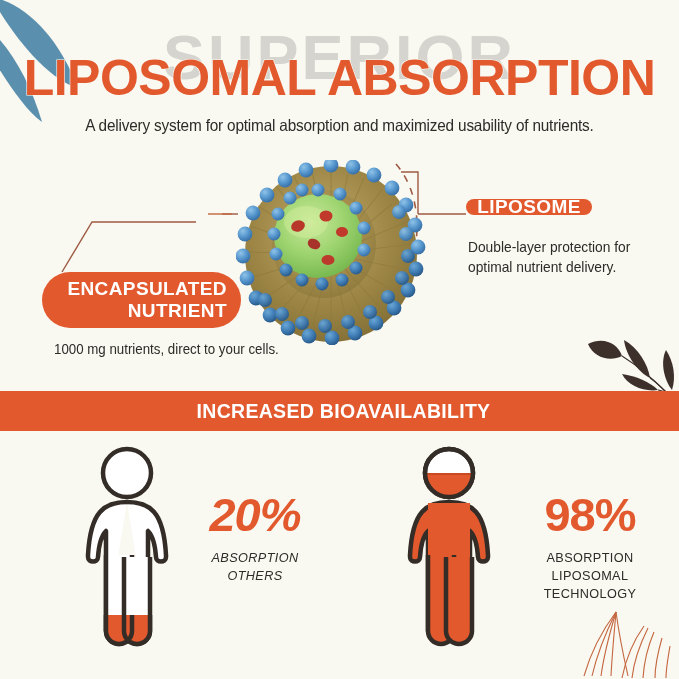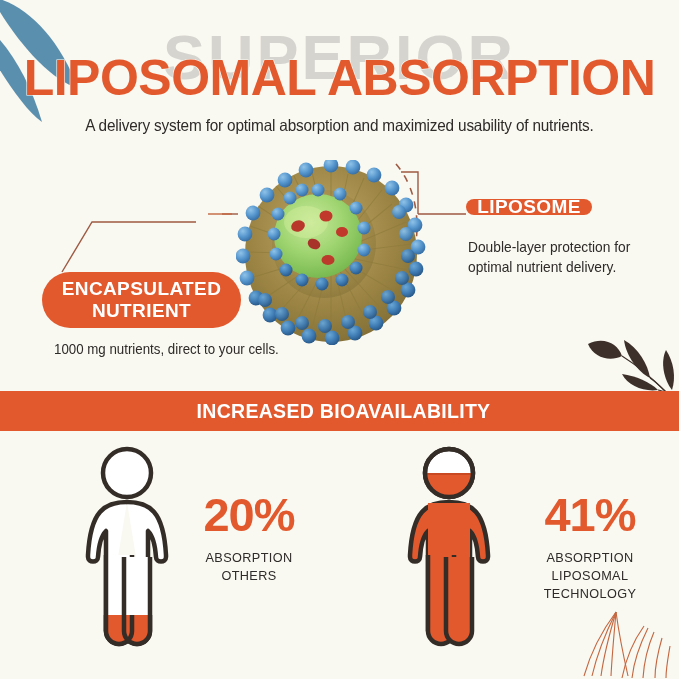--- a/index.html
+++ b/index.html
@@ -44,21 +44,21 @@
   #liposome-wrap{position:absolute;left:236px;top:160px;width:190px;height:185px;}
   #lines-svg{position:absolute;left:0;top:150px;width:679px;height:230px;}
 
   .badge{
     position:absolute;background:#e2592e;color:#ffffff;
     border-radius:999px;font-weight:bold;letter-spacing:0.4px;
     display:flex;align-items:center;justify-content:center;
     text-align:center;line-height:1.15;
   }
   #badge-liposome{left:466px;top:199px;width:126px;height:16px;font-size:19px;}
-  #badge-nutrient{left:42px;top:272px;width:199px;height:56px;font-size:19px;padding:0 14px;box-sizing:border-box;justify-content:flex-start;text-align:center;}
+  #badge-nutrient{left:42px;top:272px;width:199px;height:56px;font-size:19px;padding:0 14px;box-sizing:border-box;justify-content:flex-start;text-align:right;}
 
   #liposome-desc{
     position:absolute;left:468px;top:238px;width:200px;
     font-size:14.5px;color:#2e2b28;line-height:1.35;transform:scaleX(0.95);
     transform-origin:left top;
   }
   #nutrient-desc{
     position:absolute;left:54px;top:341px;width:320px;
     font-size:14px;color:#2e2b28;transform:scaleX(0.95);transform-origin:left top;
   }
@@ -76,21 +76,21 @@
   #compare{position:absolute;left:0;top:431px;width:679px;height:248px;}
   .col{position:absolute;top:0;height:248px;}
   #col-left{left:0;width:340px;}
   #col-right{left:340px;width:339px;}
 
   .figure-svg{position:absolute;top:14px;}
   #fig-left-svg{left:62px;}
   #fig-right-svg{left:44px;}
 
   .stat{position:absolute;text-align:center;}
-  #stat-left{left:164px;top:60px;width:170px;}
+  #stat-left{left:170px;top:60px;width:170px;font-style:italic;}
   #stat-right{left:160px;top:60px;width:180px;}
 
   .pct{
     font-size:47px;font-weight:bold;color:#e2592e;line-height:1;
     letter-spacing:-1px;
   }
   .stat-lines{
     margin-top:11px;font-size:13.5px;color:#2e2b28;letter-spacing:0.4px;
     line-height:1.35;transform:scaleX(0.94);
   }
@@ -331,21 +331,21 @@
         <circle cx="65" cy="28" r="24" fill="none" stroke="#332c27" stroke-width="4.5"></circle>
 
         <path d="M65 57 C 52 57, 44 60, 38 67 C 31 75, 27 92, 26 110 L26 112 C 26 118, 36 118, 36 112 C 37 98, 40 90, 44 86 L44 186" fill="#e2592e" stroke="#332c27" stroke-width="4.5" stroke-linejoin="round" stroke-linecap="round"></path>
         <path d="M65 57 C 78 57, 86 60, 92 67 C 99 75, 103 92, 104 110 L104 112 C 104 118, 94 118, 94 112 C 93 98, 90 90, 86 86 L86 186" fill="#e2592e" stroke="#332c27" stroke-width="4.5" stroke-linejoin="round" stroke-linecap="round"></path>
         <rect x="44" y="58" width="42" height="60" fill="#e2592e"></rect>
         <path d="M44 110 L44 186 a13 13 0 0 0 26 0 L70 110" fill="#e2592e" stroke="#332c27" stroke-width="4.5" stroke-linejoin="round"></path>
         <path d="M62 112 L62 186 a13 13 0 0 0 26 0 L88 112" fill="#e2592e" stroke="#332c27" stroke-width="4.5" stroke-linejoin="round"></path>
       </svg>
 
       <div class="stat" id="stat-right">
-        <div class="pct">41%</div>
+        <div class="pct">98%</div>
         <div class="stat-lines">
           <div>ABSORPTION</div>
           <div>LIPOSOMAL TECHNOLOGY</div>
         </div>
       </div>
     </div>
   </div>
 
   <div class="deco" id="fan-deco">
     <svg width="103" height="83" viewBox="0 0 103 83">

